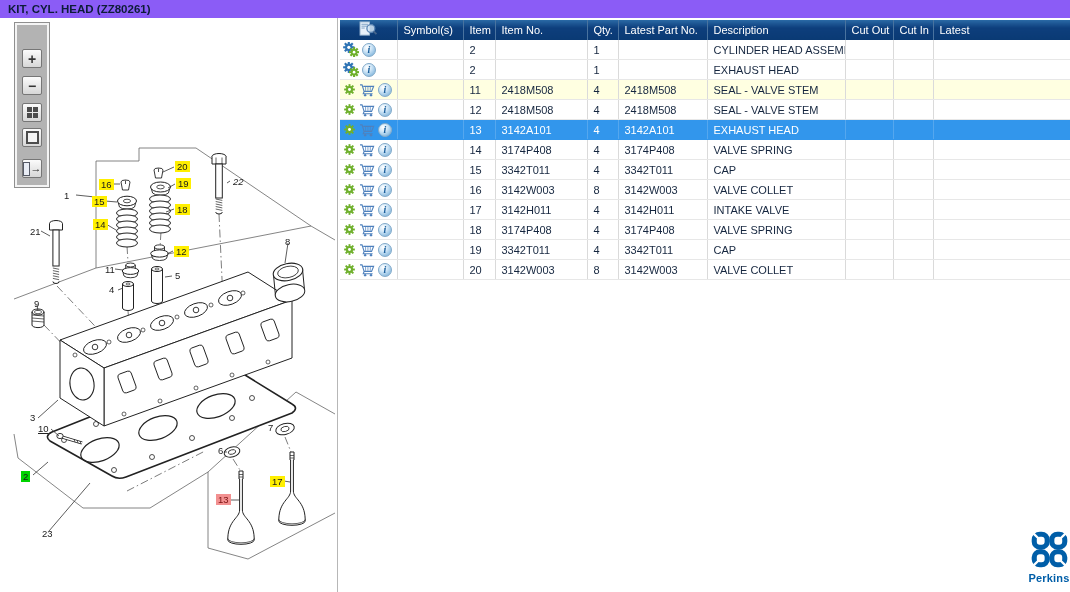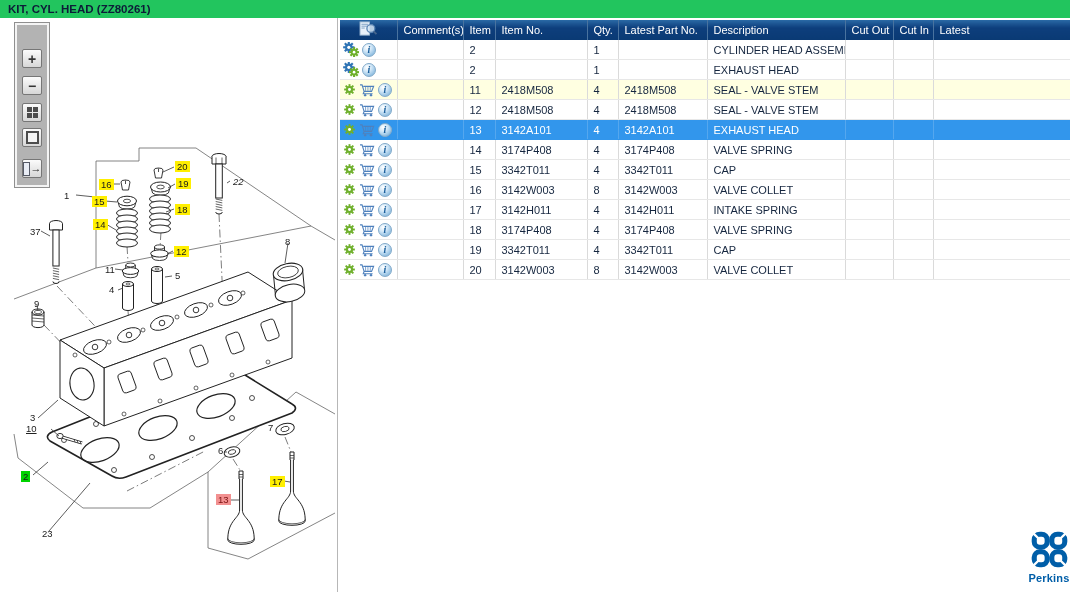--- a/index.html
+++ b/index.html
@@ -1,21 +1,21 @@
 <!DOCTYPE html>
 <html><head>
 <meta charset="utf-8">
 <style>
   html,body{margin:0;padding:0;}
   body{
     width:1070px;height:592px;position:relative;overflow:hidden;
     background:#ffffff;font-family:"Liberation Sans",sans-serif;
     -webkit-font-smoothing:antialiased;
   }
-  .titlebar{position:absolute;left:0;top:0;width:1070px;height:18px;background:#22c55e;}
+  .titlebar{position:absolute;left:0;top:0;width:1070px;height:18px;background:#8b5cf6;}
   .page-title{position:absolute;left:8px;top:3px;font-size:11.5px;font-weight:bold;color:#0d1c38;white-space:nowrap;}
 
   
   .diagram-panel{position:absolute;left:0;top:18px;width:337px;height:574px;background:#fff;border-right:1px solid #b7b7b7;}
   .art{position:absolute;left:0;top:0;}
 
   .toolbar{position:absolute;left:14px;top:4px;width:34px;height:164px;background:#b3b3b3;border:1px solid #8f8f8f;box-shadow:inset 0 0 0 2px #f4f4f4;z-index:5;}
   .tb-btn{position:absolute;left:7px;width:20px;height:19px;background:linear-gradient(#fbfbfb,#d7d7d7);border:1px solid #767676;border-radius:2px;display:flex;align-items:center;justify-content:center;color:#222;cursor:pointer;padding:0;}
   .g-plus,.g-minus{font-size:14px;font-weight:bold;line-height:1;color:#333;}
   .g-grid{width:11px;height:11px;display:grid;grid-template-columns:5px 5px;grid-template-rows:5px 5px;gap:1px;}
@@ -325,28 +325,28 @@
 
 <div class="callout c-plain" style="left: 62px; top: 172px;">1</div>
     <div class="callout c-yellow" style="left: 99px; top: 161px;">16</div>
     <div class="callout c-yellow" style="left: 92px; top: 178px;">15</div>
     <div class="callout c-yellow" style="left: 93px; top: 201px;">14</div>
     <div class="callout c-yellow" style="left: 175px; top: 143px;">20</div>
     <div class="callout c-yellow" style="left: 176px; top: 160px;">19</div>
     <div class="callout c-yellow" style="left: 175px; top: 186px;">18</div>
     <div class="callout c-yellow" style="left: 174px; top: 228px;">12</div>
     <div class="callout c-plain" style="left: 231px; top: 158px; font-style: italic;">22</div>
-    <div class="callout c-plain" style="left: 28px; top: 208px;">37</div>
+    <div class="callout c-plain" style="left: 28px; top: 208px;">21</div>
     <div class="callout c-plain" style="left: 103px; top: 246px;">11</div>
     <div class="callout c-plain" style="left: 173px; top: 252px;">5</div>
     <div class="callout c-plain" style="left: 107px; top: 266px;">4</div>
     <div class="callout c-plain" style="left: 32px; top: 280px;">9</div>
     <div class="callout c-plain" style="left: 283px; top: 218px;">8</div>
     <div class="callout c-plain" style="left: 28px; top: 394px;">3</div>
-    <div class="callout c-plain" style="left: 24px; top: 405px; text-decoration: underline;">10</div>
+    <div class="callout c-plain" style="left: 36px; top: 405px; text-decoration: underline;">10</div>
     <div class="callout c-green" style="left: 21px; top: 453px;">2</div>
     <div class="callout c-plain" style="left: 40px; top: 510px;">23</div>
     <div class="callout c-plain" style="left: 216px; top: 427px;">6</div>
     <div class="callout c-plain" style="left: 266px; top: 404px;">7</div>
     <div class="callout c-red" style="left: 216px; top: 476px;">13</div>
     <div class="callout c-yellow" style="left: 270px; top: 458px;">17</div>
   </div>
 
 <table class="parts">
   <colgroup>
@@ -362,21 +362,21 @@
       <col style="width: 137px;">
     </colgroup>
   <thead>
       <tr>
         <th style="text-align: center; padding: 0px;"><svg width="19" height="16" viewBox="0 0 20 17">
   <rect x="1" y="1" width="10" height="14" fill="#e8f1fa" stroke="#9db8d2"></rect>
   <path d="M2.5,3.5 H9.5 M2.5,5.5 H9.5 M2.5,7.5 H6" stroke="#6f97bd" stroke-width="0.9"></path>
   <circle cx="12.5" cy="8" r="4.2" fill="#d7e8f6" fill-opacity="0.85" stroke="#5c86b4" stroke-width="1.4"></circle>
   <line x1="15.5" y1="11" x2="18.5" y2="14" stroke="#44648c" stroke-width="2"></line>
 </svg></th>
-        <th>Comment(s)</th>
+        <th>Symbol(s)</th>
         <th>Item</th>
         <th>Item No.</th>
         <th>Qty.</th>
         <th>Latest Part No.</th>
         <th>Description</th>
         <th>Cut Out</th>
         <th>Cut In</th>
         <th>Latest</th>
       </tr>
     </thead>
@@ -683,21 +683,21 @@
               <circle cx="12.8" cy="13" r="1.3" fill="#4f81bd"></circle>
           </svg>
             <span class="info-ball">i</span>
           </span>
         </td>
         <td></td>
         <td>17</td>
         <td>3142H011</td>
         <td>4</td>
         <td>3142H011</td>
-        <td>INTAKE SPRING</td>
+        <td>INTAKE VALVE</td>
         <td></td>
         <td></td>
         <td></td>
       </tr>
       <tr class="">
         <td class="iconcell">
           <span class="iconwrap">
             <svg class="ic" width="13" height="13" viewBox="0 0 16 16">
               <line x1="8" y1="8" x2="14.6" y2="8.0" stroke="#6fb02c" stroke-width="2.4"></line>
               <line x1="8" y1="8" x2="12.7" y2="12.7" stroke="#6fb02c" stroke-width="2.4"></line>

